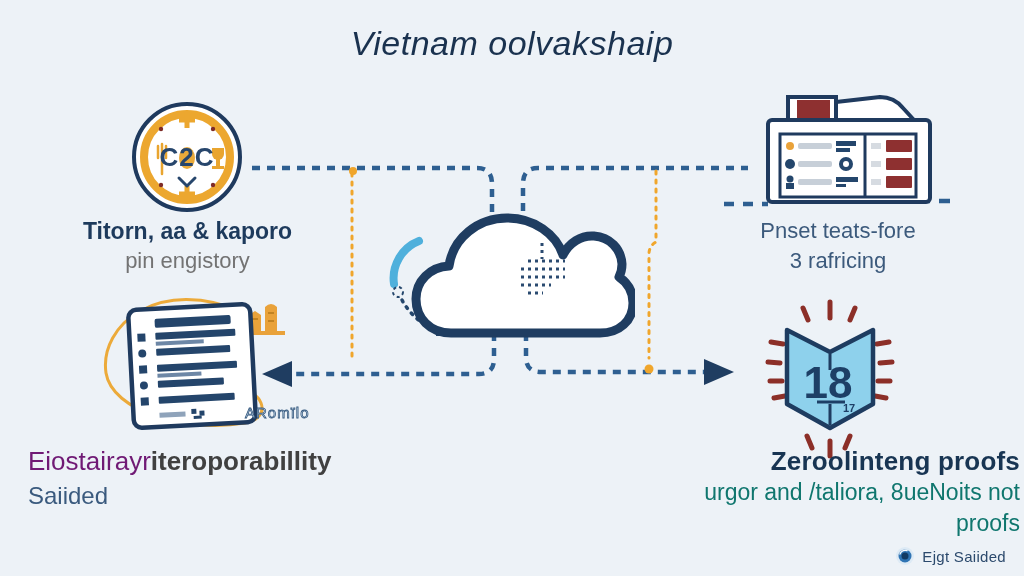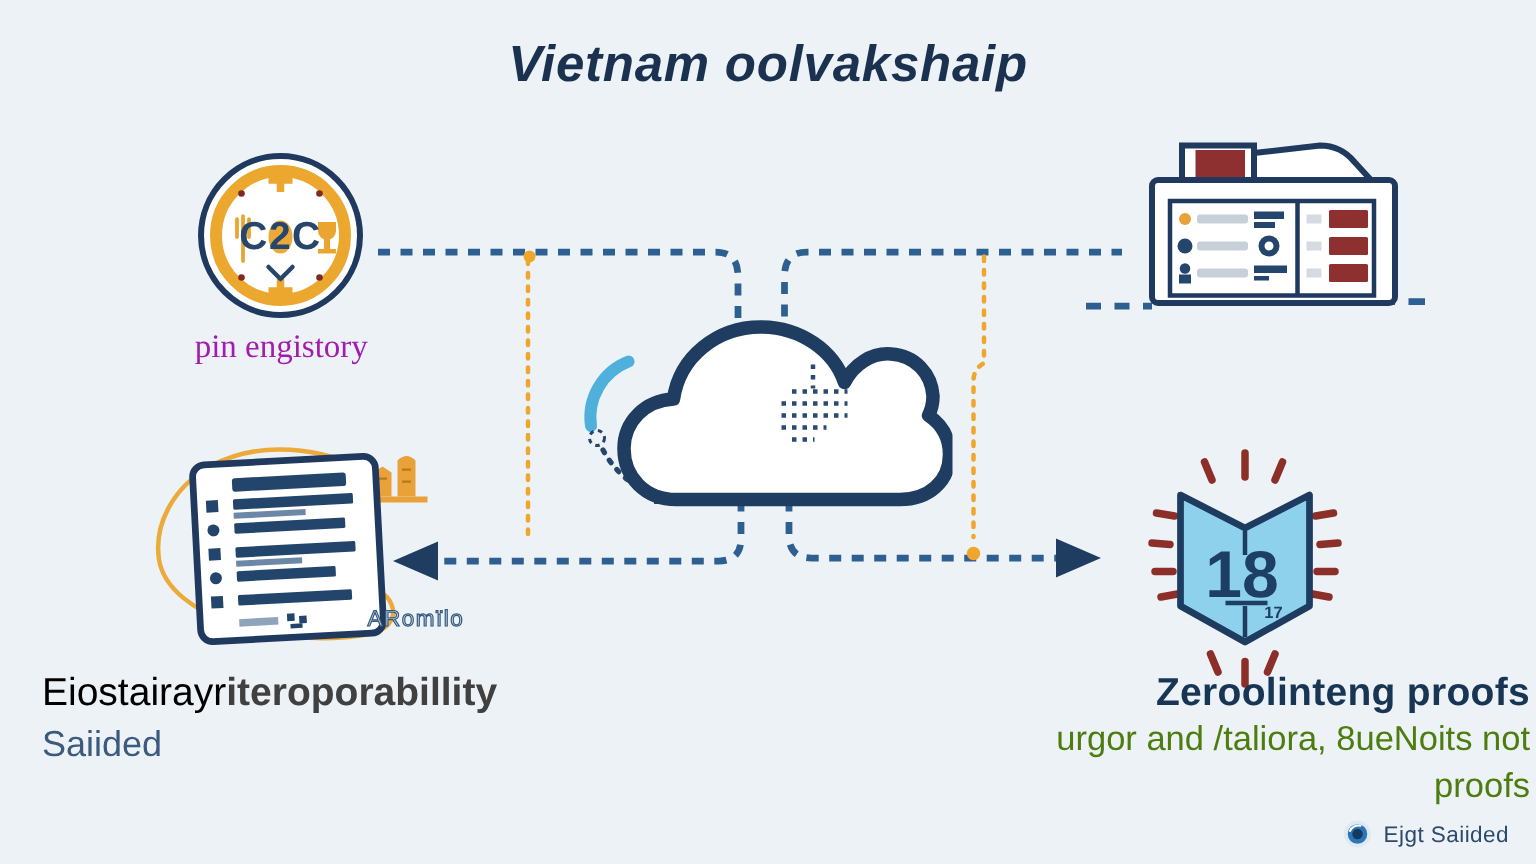--- a/index.html
+++ b/index.html
@@ -1,34 +1,34 @@
 <!DOCTYPE html>
 <html><head>
 <meta charset="utf-8">
 <style>
   html,body{margin:0;padding:0;background:#dfe7ee;}
   .stage{position:relative;width:1024px;height:576px;background:#edf2f7;
          font-family:"Liberation Sans",sans-serif;overflow:hidden;}
   .abs{position:absolute;}
   .title{left:0;top:24px;width:1024px;text-align:center;
-         font-size:34px;font-weight:bold;font-style:italic;
+         font-size:34px;font-weight:normal;font-style:italic;
          color:#1a324f;letter-spacing:.5px;}
   .label{line-height:30px;}
   .lab-registry{left:15px;top:216px;width:345px;text-align:center;}
   .lab-registry .l1{font-size:23px;font-weight:bold;color:#1d3a5c;}
-  .lab-registry .l2{font-size:22px;color:#a21caf;font-family:Liberation Serif, serif;}
+  .lab-registry .l2{font-size:22px;color:#737373;}
   .lab-pricing{left:688px;top:216px;width:300px;text-align:center;}
   .lab-pricing .l1,.lab-pricing .l2{font-size:22px;color:#3c5a7c;}
   .lab-interop{left:28px;top:446px;width:430px;text-align:left;line-height:31px;}
-  .lab-interop .seg-light{font-size:26px;color:#000000;}
+  .lab-interop .seg-light{font-size:26px;color:#701a75;}
   .lab-interop .seg-bold{font-size:26px;font-weight:bold;color:#404040;}
   .lab-interop .l2{font-size:24px;color:#3a5a7e;}
   .lab-proofs{left:600px;top:446px;width:420px;text-align:right;line-height:31px;}
   .lab-proofs .l1{font-size:26px;font-weight:bold;color:#183553;letter-spacing:.2px;}
-  .lab-proofs .l2,.lab-proofs .l3{font-size:23px;color:#4d7c0f;}
+  .lab-proofs .l2,.lab-proofs .l3{font-size:23px;color:#0f766e;}
   .doc-caption{left:245px;top:404px;font-size:15px;font-weight:normal;
                letter-spacing:1px;color:#cfe0ee;
                -webkit-text-stroke:.8px #35597f;}
   .footer{right:18px;bottom:10px;display:flex;align-items:center;gap:7px;justify-content:center;}
   .footer .brand{font-size:15px;color:#2c4a6d;letter-spacing:.3px;}
   svg{display:block;}
 </style>
 </head>
 <body>
 
@@ -185,23 +185,28 @@
       <path d="M62 158 L67 170 M85 163 L85 178 M105 158 L100 170"></path>
     </g>
     <path d="M42 52 L85 74 L128 52 L128 126 L85 150 L42 126 Z" fill="#8ed1ec" stroke="#1e3c60" stroke-width="4.5" stroke-linejoin="round"></path>
     <path d="M85 76 V92 M85 126 V147" stroke="#1e3c60" stroke-width="3" fill="none"></path>
     <text x="83" y="120" text-anchor="middle" font-size="44" font-weight="bold" fill="#1d3f66">18</text>
     <path d="M72 124 H100" stroke="#1d3f66" stroke-width="3"></path>
     <text x="104" y="134" text-anchor="middle" font-size="11" font-weight="bold" fill="#1d3f66">17</text>
   </svg>
 
   <div class="abs label lab-registry">
+    <div class="l1">Titorn, aa &amp; kaporo</div>
     <div class="l2">pin engistory</div>
   </div>
 
+  <div class="abs label lab-pricing">
+    <div class="l1">Pnset teats-fore</div>
+    <div class="l2">3 rafricing</div>
+  </div>
 
   <div class="abs label lab-interop">
     <div>
       <span class="seg-light">Eiostairayr</span><span class="seg-bold">iteroporabillity</span>
     </div>
     <div class="l2">Saiided</div>
   </div>
 
   <div class="abs label lab-proofs">
     <div class="l1">Zeroolinteng proofs</div>

